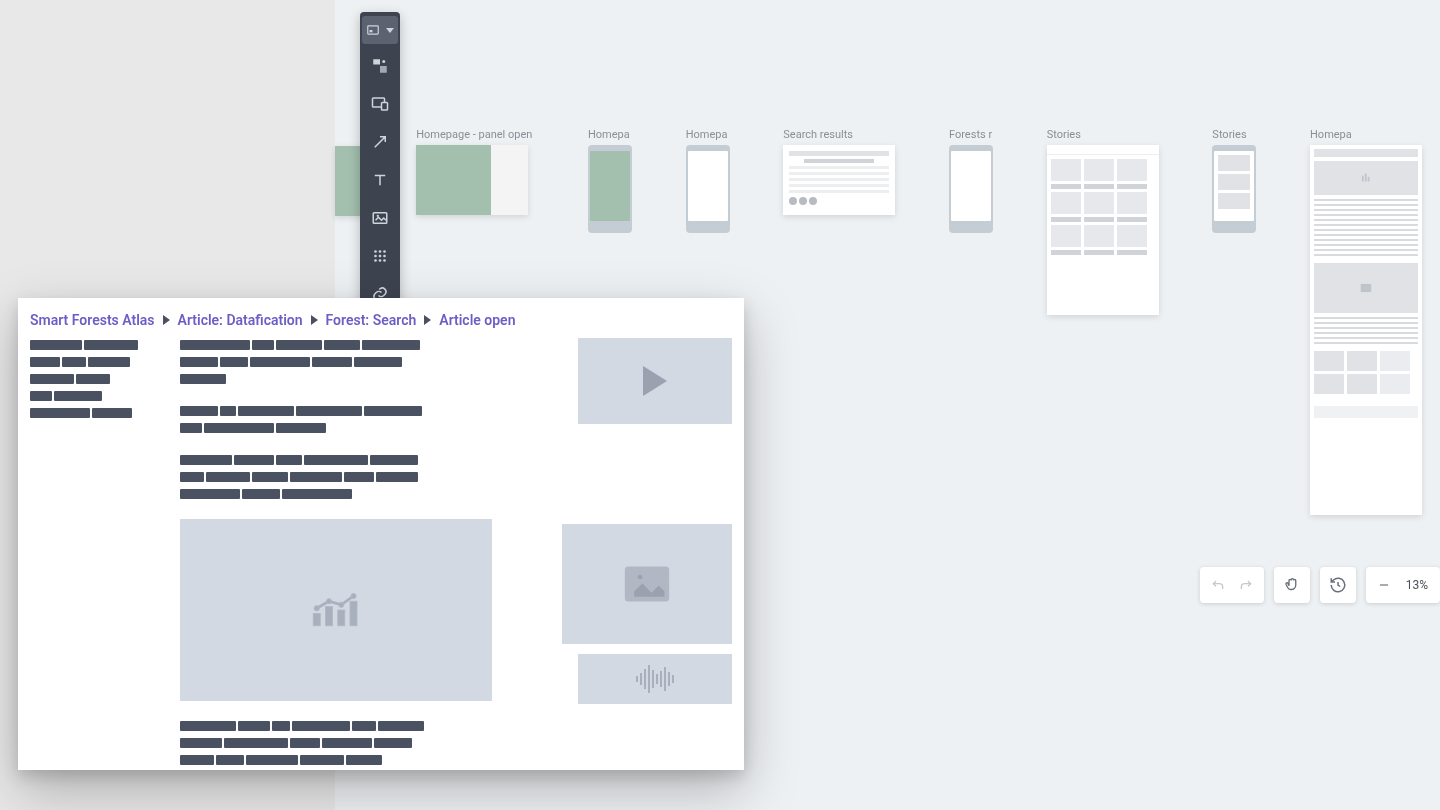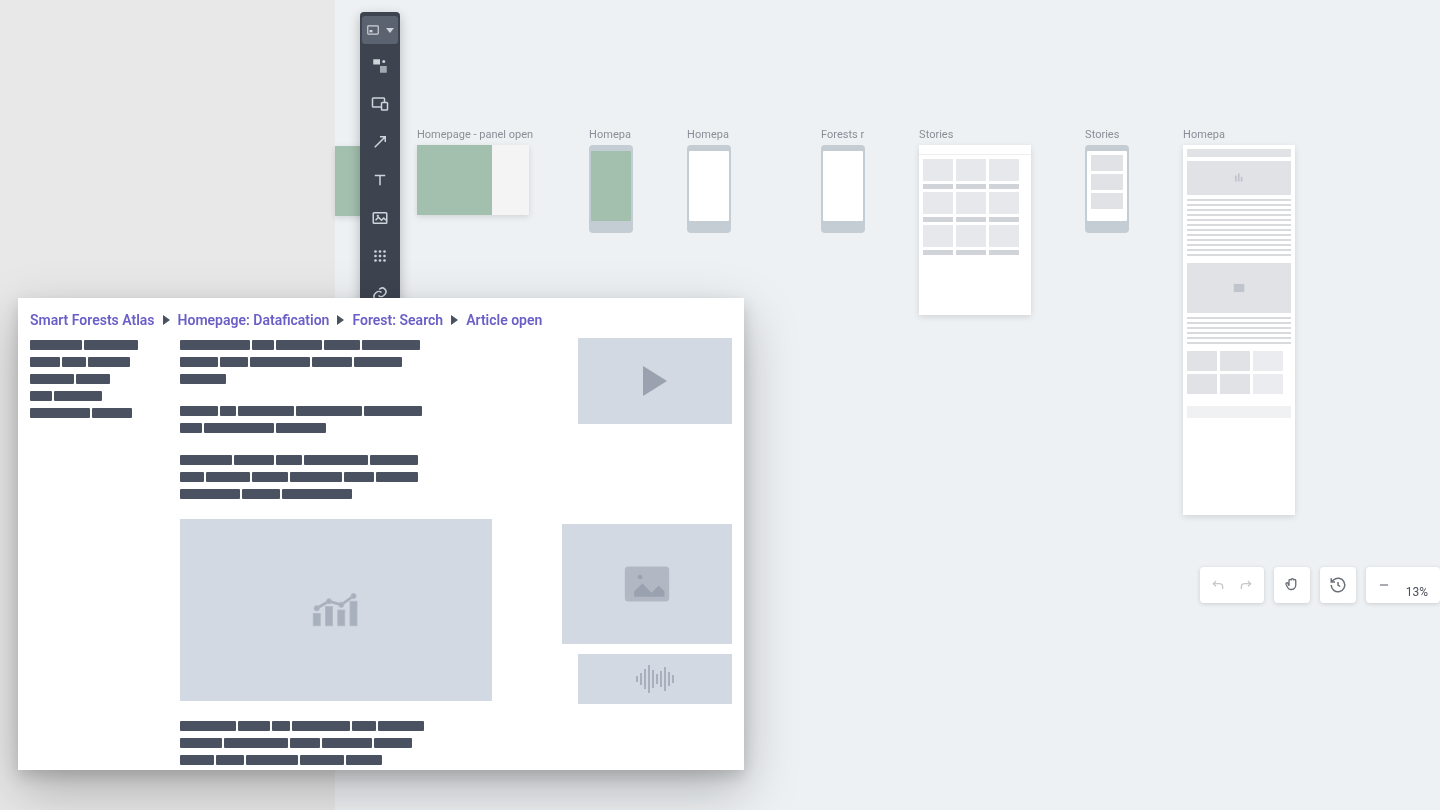--- a/index.html
+++ b/index.html
@@ -44,21 +44,21 @@
 .story-content .hdr { height:8px; background:#e0e2e6;}
 .story-content .img { height:34px; background:#e0e2e6; display:flex; align-items:center; justify-content:center;}
 .story-content .lines { height:30px; background: repeating-linear-gradient(#d8dadd,#d8dadd 2px,#fff 2px,#fff 5px);}
 
 
 .bottom-controls { position:absolute; right:8px; bottom:210px; display:flex; align-items:center; gap:10px; background:transparent;}
 
 .bottom-controls { bottom:auto; top:567px; right:0px;}
 .ctrl-group { display:flex; background:#fff; border-radius:4px; box-shadow:0 1px 4px rgba(0,0,0,.15); padding:4px;}
 .ctrl-btn { width:28px; height:28px; display:flex; align-items:center; justify-content:center; color:#6a7078; cursor:pointer; border-radius:3px;}
-.ctrl-group.zoom { align-items:flex-end; }
+.ctrl-group.zoom { align-items:center; }
 .ctrl-btn.disabled { color:#c4c8cf; }
 .zoom-label { font-size:12px; color:#4b5159; padding:0 8px; }
 
 
 .preview { position:absolute; left:18px; top:298px; width:726px; height:472px; background:#fff; box-shadow:0 20px 50px rgba(0,0,0,.25), 0 6px 14px rgba(0,0,0,.15); z-index:20; overflow:hidden;}
 .preview .crumb-row { display:flex; align-items:center; gap:8px; padding:14px 12px 10px;}
 .preview .crumb { font-size:14px; color:#6b5fc7; font-weight:600;}
 .preview .crumb-sep { width:0;height:0; border-top:5px solid transparent; border-bottom:5px solid transparent; border-left:7px solid #4a5160; }
 
 .preview-body { display:flex; padding:0 12px;}
@@ -171,20 +171,33 @@
 
   <div class="frame-group">
     <div class="frame-label">Homepa</div>
     <div class="frame-mobile">
         <div class="screen"></div>
       </div>
   </div>
 
   <div style="width:36px"></div>
 
+  <div class="frame-group">
+    <div class="frame-label">Search results</div>
+    <div class="frame-box frame-desktop" style="padding:6px;display:flex;flex-direction:column;gap:3px">
+      <div style="height:5px;background:#e0e2e6"></div>
+      <div style="height:4px;width:70%;background:#d0d3d8;margin:0 auto"></div>
+      <div style="height:28px;background:repeating-linear-gradient(#edeef0,#edeef0 3px,#fff 3px,#fff 6px)"></div>
+      <div style="display:flex;gap:2px">
+          <div style="width:8px;height:8px;border-radius:50%;background:#b8bbc2"></div>
+          <div style="width:8px;height:8px;border-radius:50%;background:#b8bbc2"></div>
+          <div style="width:8px;height:8px;border-radius:50%;background:#b8bbc2"></div>
+        </div>
+    </div>
+  </div>
 
   <div style="width:36px"></div>
 
   <div class="frame-group">
     <div class="frame-label">Forests r</div>
     <div class="frame-mobile">
         <div class="screen"></div>
       </div>
   </div>
 
@@ -297,21 +310,21 @@
         </svg>
     </div>
     <span class="zoom-label">13%</span>
   </div>
 </div>
 
 <div class="preview">
   <div class="crumb-row">
     <span class="crumb">Smart Forests Atlas</span>
     <span class="crumb-sep"></span>
-    <span class="crumb">Homepage: Datafication</span>
+    <span class="crumb">Article: Datafication</span>
     <span class="crumb-sep"></span>
     <span class="crumb">Forest: Search</span>
     <span class="crumb-sep"></span>
     <span class="crumb">Article open</span>
   </div>
 
   <div class="preview-body">
     <div class="col-side">
       <div class="para">
         <div class="sk-row">

